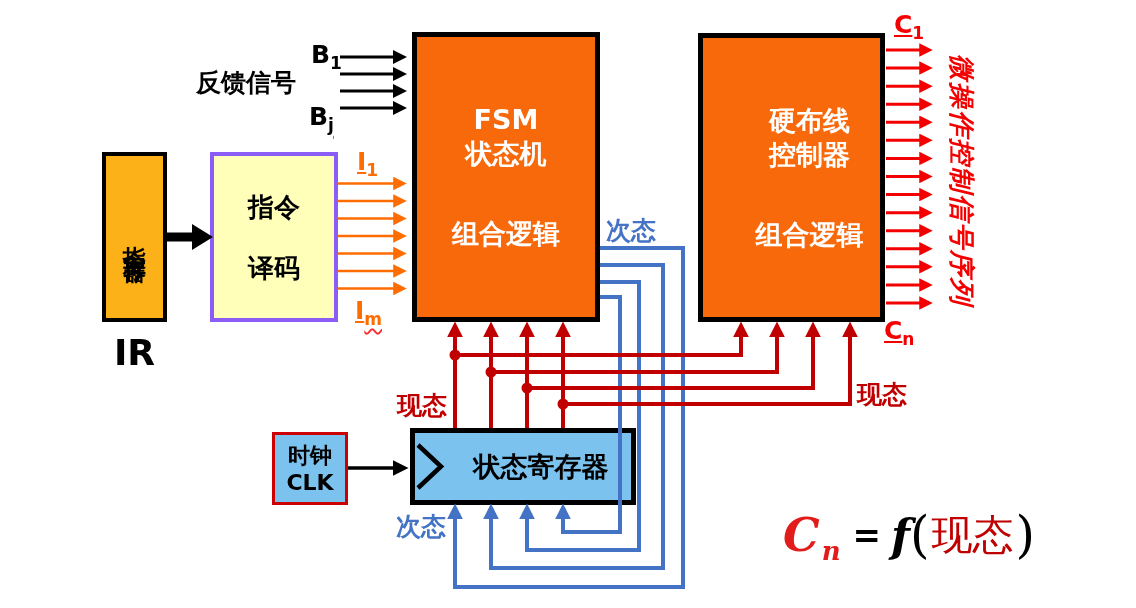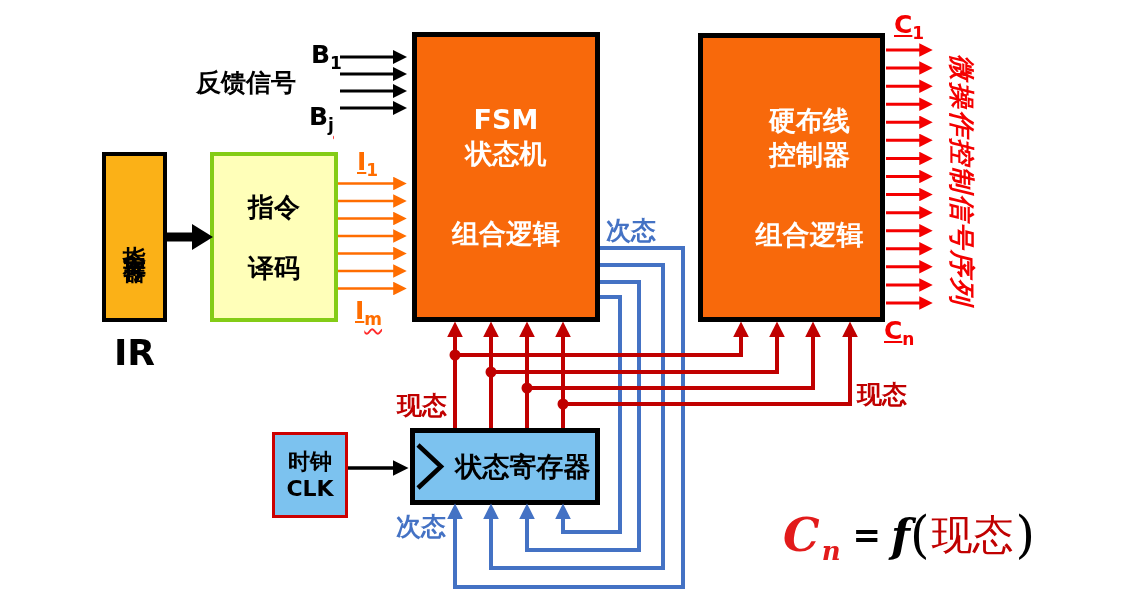--- a/index.html
+++ b/index.html
@@ -12,33 +12,33 @@
     position:relative;width:1136px;height:608px;background:#fff;overflow:hidden;
     font-family:"DejaVu Sans","Liberation Sans",sans-serif;
   }
   .box{position:absolute;box-sizing:border-box;display:flex;flex-direction:column;
        align-items:center;justify-content:center;text-align:center;}
   .ir-box{left:102px;top:152px;width:65px;height:170px;background:var(--amber);
           border:4px solid #000;}
   .vert-upright{writing-mode:vertical-rl;text-orientation:upright;font-weight:bold;
           font-size:23px;letter-spacing:4px;color:#000;line-height:1;}
   .id-box{left:210px;top:152px;width:128px;height:170px;background:var(--pale-yellow);
-          border:4px solid #84cc16;font-weight:bold;font-size:26px;line-height:34px;color:#000;gap:27px;}
+          border:4px solid #8b5cf6;font-weight:bold;font-size:26px;line-height:34px;color:#000;gap:27px;}
   .big-box{background:var(--orange);border:5px solid #000;color:#fff;font-weight:bold;
           font-size:27px;line-height:34px;}
   .fsm-box{left:412px;top:32px;width:188px;height:290px;}
   .hw-box{left:698px;top:33px;width:187px;height:289px;padding-left:36px;}
   .gapline{height:46px;}
   .caption{position:absolute;text-align:center;font-weight:bold;font-size:36px;color:#000;}
   .cap-ir{left:102px;top:332px;width:65px;}
   .cap-id{left:210px;top:332px;width:128px;}
-  .reg-box{left:410px;top:428px;width:190px;height:77px;background:var(--light-blue);
+  .reg-box{left:410px;top:428px;width:226px;height:77px;background:var(--light-blue);
           border:5px solid #000;font-weight:bold;font-size:27px;color:#000;
           flex-direction:row;padding-left:36px;}
-  .clk-box{left:272px;top:432px;width:76px;height:86px;background:var(--light-blue);
+  .clk-box{left:272px;top:432px;width:76px;height:73px;background:var(--light-blue);
           border:3px solid var(--clock-red);font-weight:bold;font-size:22px;line-height:27px;color:#000;}
   .clk-tri{position:absolute;left:0;top:0;}
   .lbl{position:absolute;font-weight:bold;font-size:25px;white-space:nowrap;}
   .lbl .sub{font-size:17px;vertical-align:-6px;}
   .black{color:#000;} .orange-t{color:var(--arrow-orange);text-decoration:underline;} .red-t{color:var(--red);text-decoration:underline;}
   .dred-t{color:var(--dark-red);} .blue-t{color:var(--blue);}
   .squig{text-decoration:underline wavy #FF2A2A;text-decoration-thickness:1.5px;
          text-underline-offset:3px;}
   .vtext{position:absolute;left:942px;top:54px;height:260px;writing-mode:vertical-rl;
          text-orientation:sideways;font-style:italic;font-weight:bold;font-size:26px;

